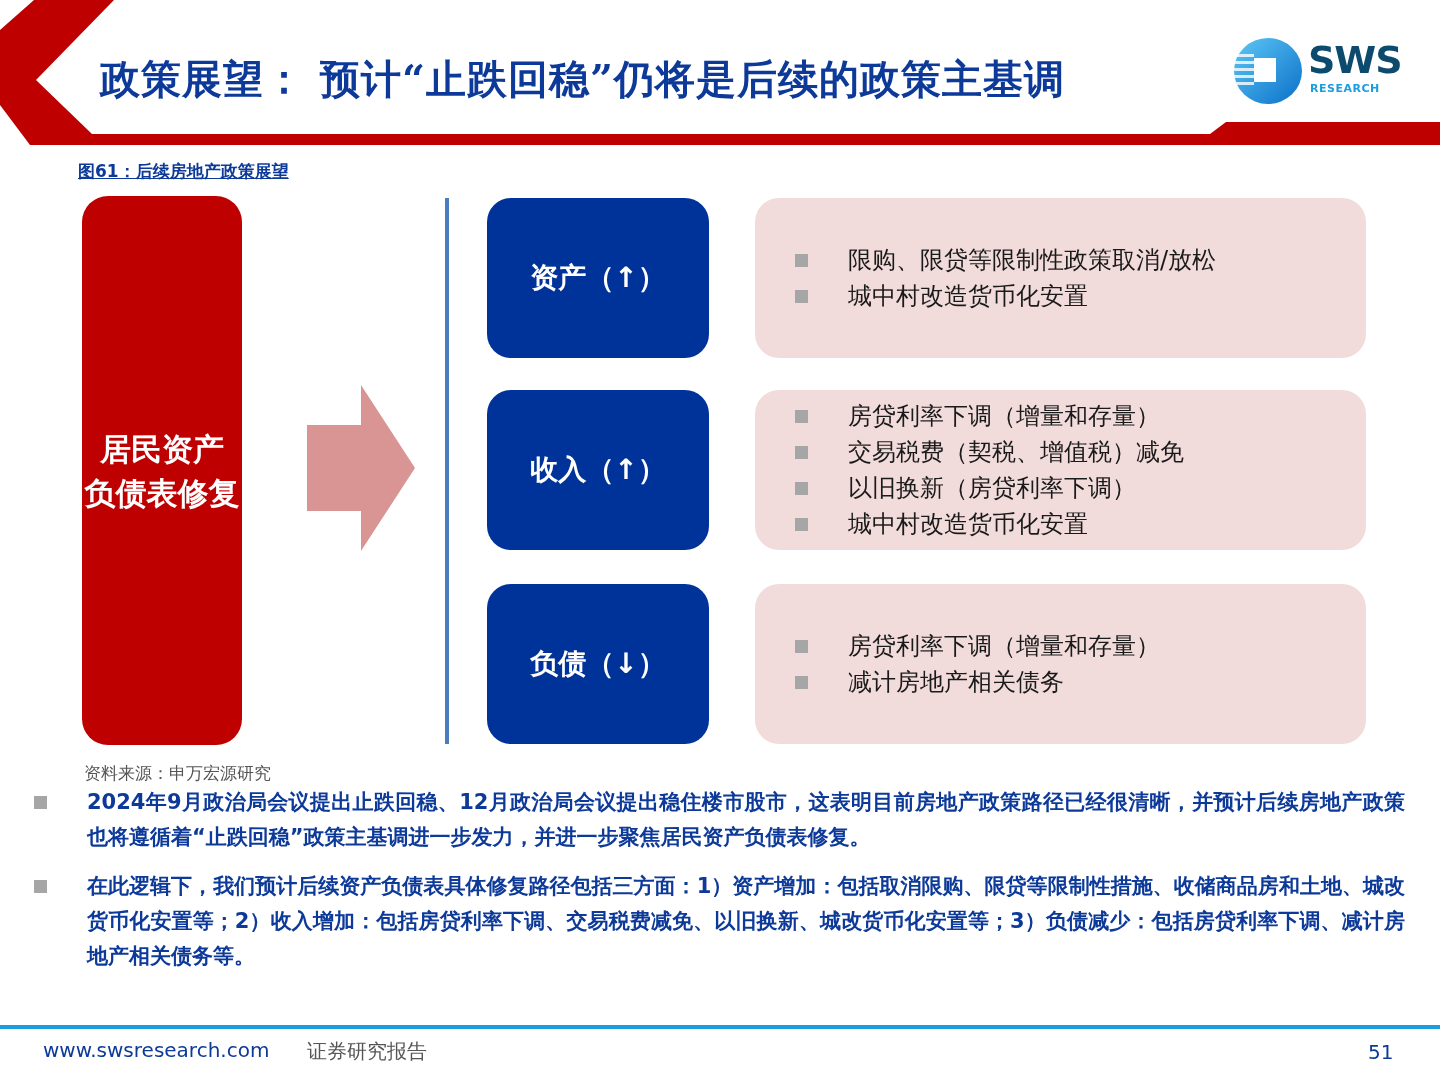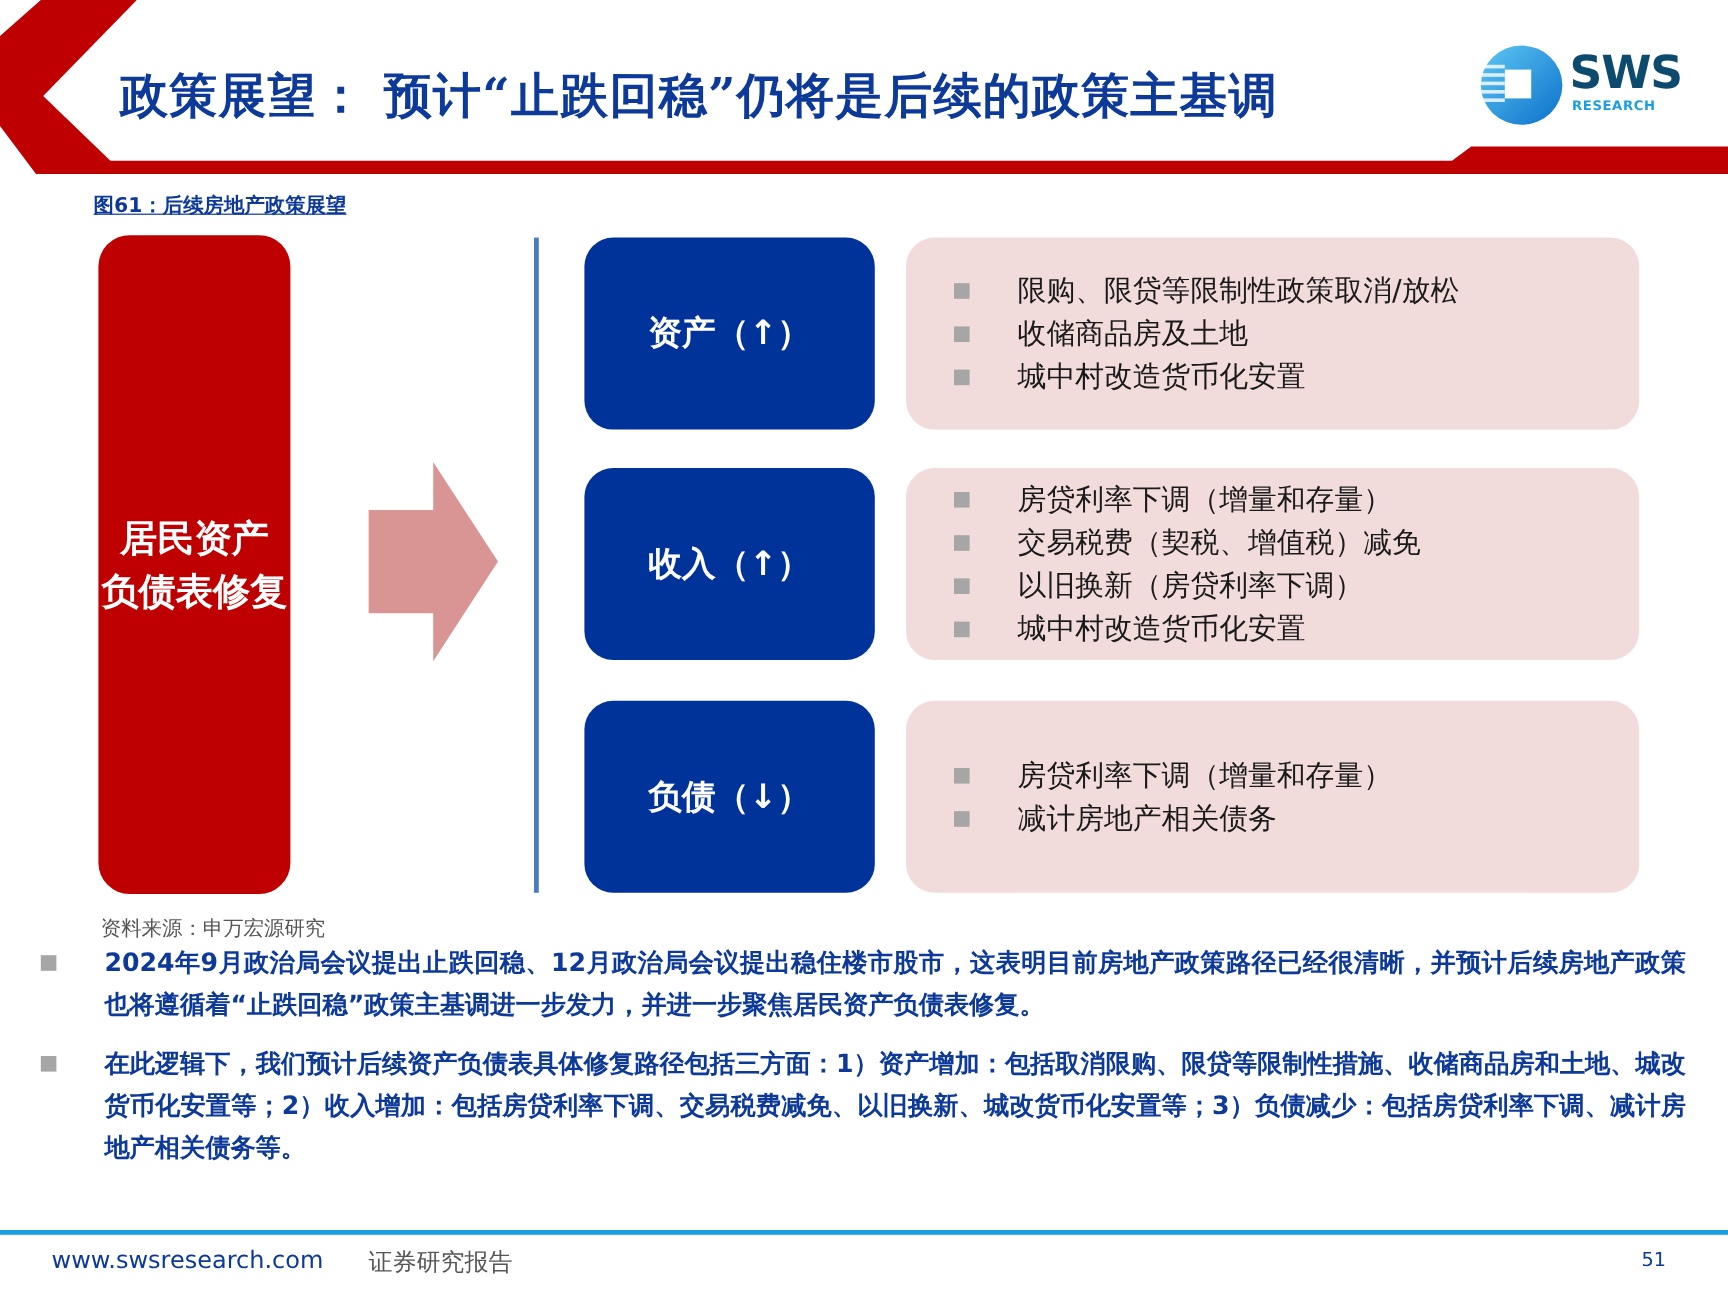--- a/index.html
+++ b/index.html
@@ -35,21 +35,21 @@
     color: #ffffff; font-size: 31px; font-weight: bold; text-align: center; line-height: 44px;
   }
 
   .arrow { position: absolute; left: 307px; top: 385px; width: 108px; height: 166px; }
 
   .divider-line {
     position: absolute; left: 445px; top: 198px; width: 4px; height: 546px; background: #4a7cc0;
   }
 
   .cat-box {
-    position: absolute; left: 487px; width: 242px; height: 160px; background: #003399;
+    position: absolute; left: 487px; width: 222px; height: 160px; background: #003399;
     border-radius: 24px; display: flex; align-items: center; justify-content: center;
   }
   .cat-label { color: #ffffff; font-size: 28px; font-weight: bold; white-space: nowrap; }
 
   .detail-box {
     position: absolute; left: 755px; width: 611px; height: 160px; background: #f2dcdb;
     border-radius: 24px; display: flex; flex-direction: column; justify-content: center; padding-left: 40px;
   }
   .detail-item { display: flex; align-items: center; height: 36px; }
   .bullet-square { width: 13px; height: 13px; background: #a6a6a6; margin-right: 40px; flex-shrink: 0; }
@@ -60,21 +60,21 @@
   }
 
   .bullets { position: absolute; left: 34px; top: 785px; width: 1380px; }
   .bullet-para { display: flex; margin-bottom: 14px; }
   .bullet-para .para-square { width: 13px; height: 13px; background: #a6a6a6; margin-top: 11px; margin-right: 40px; flex-shrink: 0; }
   .bullet-para .para-text { font-size: 21px; font-weight: bold; color: #0d3a99; line-height: 35px; width: 1318px; text-align: justify; }
 
   .footer-line { position: absolute; left: 0; top: 1025px; width: 1440px; height: 4px; background: #1a9ee0; }
   .footer-url { position: absolute; left: 43px; top: 1038px; font-size: 20px; color: #0d3a99; white-space: nowrap; }
   .footer-label { position: absolute; left: 307px; top: 1038px; font-size: 20px; color: #555555; white-space: nowrap; }
-  .footer-page { position: absolute; left: 1368px; top: 1040px; font-size: 16px; color: #0d3a99; }
+  .footer-page { position: absolute; left: 1368px; top: 1040px; font-size: 20px; color: #0d3a99; }
 </style>
 </head>
 <body>
 
 <svg class="header-shape" viewBox="0 0 1440 150" xmlns="http://www.w3.org/2000/svg">
   <polygon points="0,30 34,0 114,0 36,80 92,134 1210,134 1226,122 1440,122 1440,145 30,145 0,105" fill="#bf0000"></polygon>
 </svg>
 
 <div class="page-title">政策展望： 预计“止跌回稳”仍将是后续的政策主基调</div>
 
@@ -113,24 +113,20 @@
 
 <div class="divider-line"></div>
 
 <div class="cat-box" style="top:198px;">
   <span class="cat-label">资产（↑）</span>
 </div>
 <div class="detail-box" style="top:198px;">
   <div class="detail-item">
     <span class="bullet-square"></span>
     <span class="detail-text">限购、限贷等限制性政策取消/放松</span>
-  </div>
-  <div class="detail-item">
-    <span class="bullet-square"></span>
-    <span class="detail-text">收储商品房及土地</span>
   </div>
   <div class="detail-item">
     <span class="bullet-square"></span>
     <span class="detail-text">城中村改造货币化安置</span>
   </div>
 </div>
 
 <div class="cat-box" style="top:390px;">
   <span class="cat-label">收入（↑）</span>
 </div>

